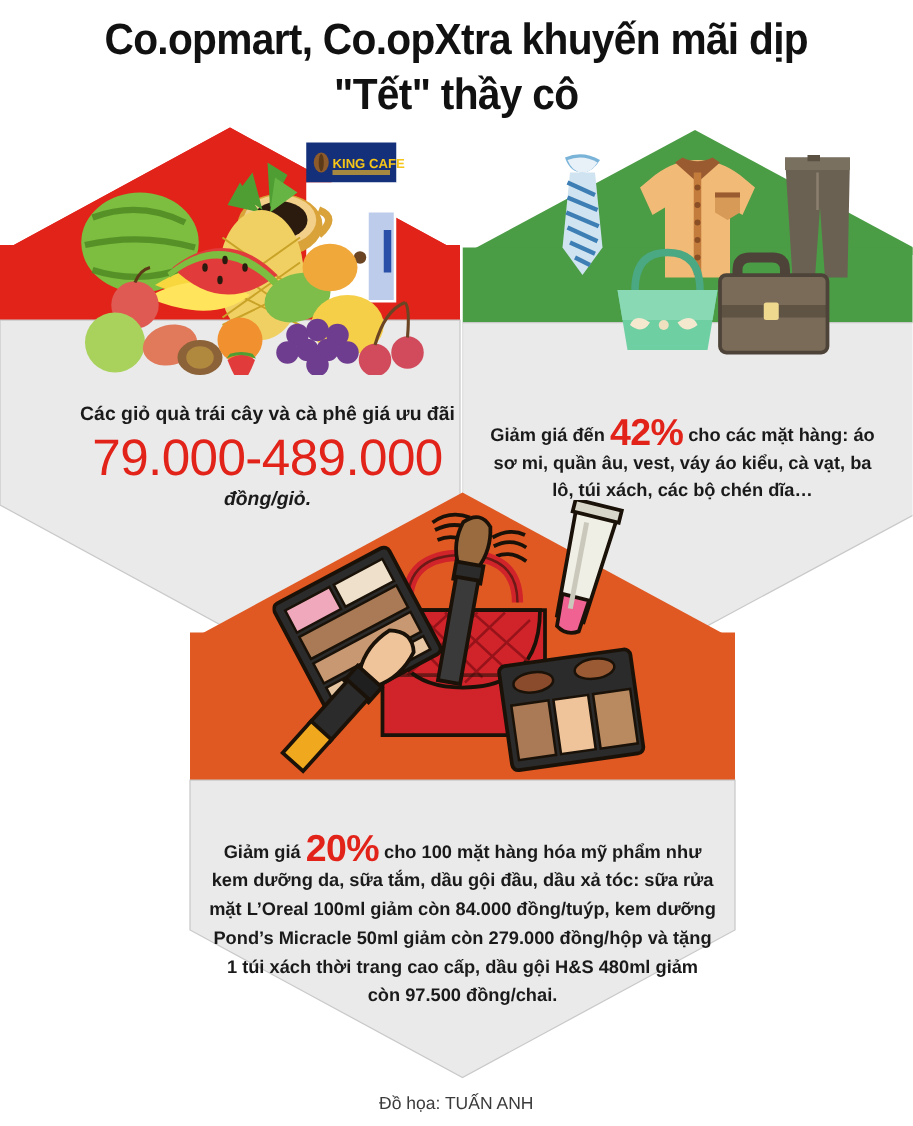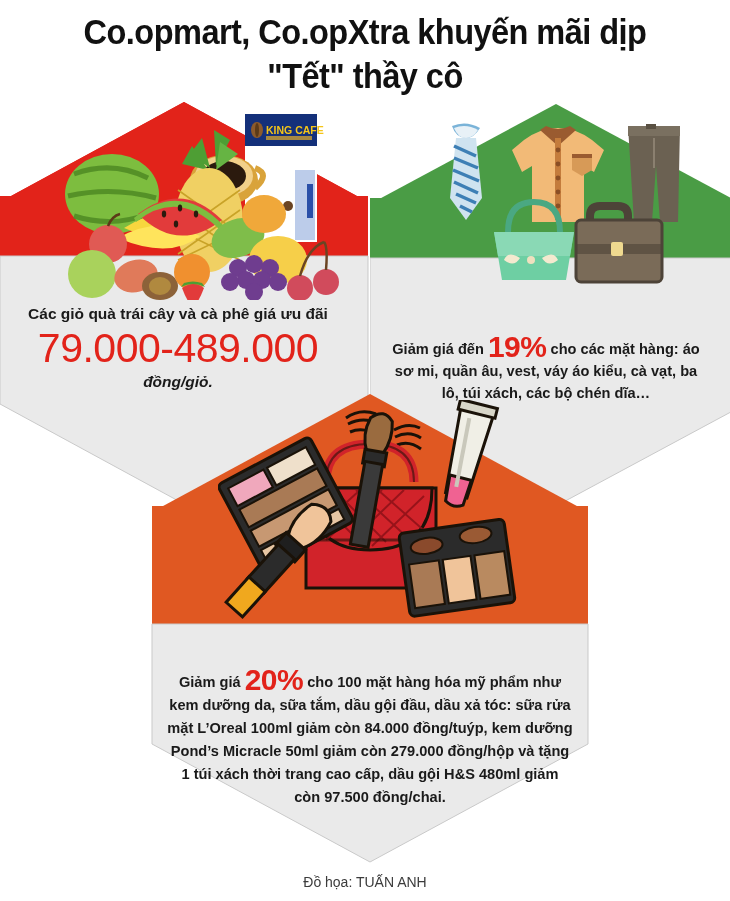--- a/index.html
+++ b/index.html
@@ -23,21 +23,21 @@
     transform:scaleX(.93);
     transform-origin:50% 0;
   }
   .title .l2{display:block;}
 
   
   .hexsvg{position:absolute;}
 
   
   .celltext{position:absolute;text-align:center;color:#1a1a1a;}
-  .t-red{left:0px;top:304px;width:356px;}
+  .t-red{left:0px;top:322px;width:356px;padding-left:36px;}
   .t-red .line1{font-size:15.5px;font-weight:bold;line-height:20px;}
   .t-red .big{font-size:41px;font-weight:normal;color:#e2231a;line-height:48px;letter-spacing:-0.5px;}
   .t-red .line3{font-size:15.5px;font-weight:bold;line-height:20px;font-style:italic;}
 
   .t-green{left:386px;top:333px;width:320px;font-size:14.6px;font-weight:bold;line-height:21.5px;}
   .t-green .pct{color:#e2231a;font-size:30px;line-height:28px;vertical-align:-3px;letter-spacing:-0.5px;}
 
   .t-orange{left:167px;top:666px;width:406px;font-size:14.6px;font-weight:bold;line-height:23px;}
   .t-orange .pct{color:#e2231a;font-size:30px;line-height:28px;vertical-align:-3px;letter-spacing:-0.5px;}
 
@@ -218,21 +218,21 @@
     <g>
       <path d="M158 96 q0 -14 14 -14 l18 0 q14 0 14 14 l0 6 l-8 0 l0 -6 q0 -6 -6 -6 l-18 0 q-6 0 -6 6 l0 6 l-8 0 z" fill="#4d4338"></path>
       <rect x="148" y="100" width="86" height="62" rx="5" fill="#7a6b58"></rect>
       <rect x="148" y="124" width="86" height="10" fill="#5f5344"></rect>
       <rect x="183" y="122" width="12" height="14" rx="2" fill="#efd98f"></rect>
       <rect x="148" y="100" width="86" height="62" rx="5" fill="none" stroke="#4d4338" stroke-width="3"></rect>
     </g>
   </svg>
 
   <div class="celltext t-green">
-    <span>Giảm giá đến </span><span class="pct">19%</span><span> cho các mặt hàng: áo sơ mi, quần âu, vest, váy áo kiểu, cà vạt, ba lô, túi xách, các bộ chén dĩa…</span>
+    <span>Giảm giá đến </span><span class="pct">42%</span><span> cho các mặt hàng: áo sơ mi, quần âu, vest, váy áo kiểu, cà vạt, ba lô, túi xách, các bộ chén dĩa…</span>
   </div>
 
   <svg class="hexsvg" style="left:140px;top:388px;" width="460" height="486" viewBox="0 0 460 486">
     <polygon points="230,6 448,124 12,124" fill="#e05822"></polygon>
     <rect x="12" y="118" width="436" height="118" fill="#e05822"></rect>
     <polygon points="132,236 328,236 230,288" fill="#c04a1c"></polygon>
     <polygon points="12,236 448,236 448,356 230,474 12,356" fill="#eaeaea" stroke="#c9c9c9" stroke-width="1"></polygon>
   </svg>
 
   <svg class="art" style="left:218px;top:400px;" width="300" height="235" viewBox="0 0 300 235">

